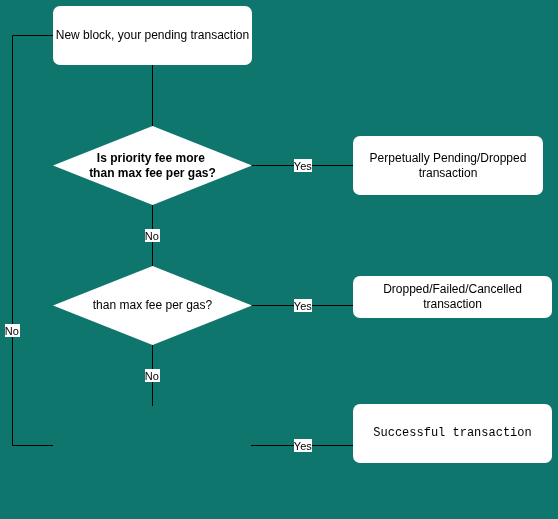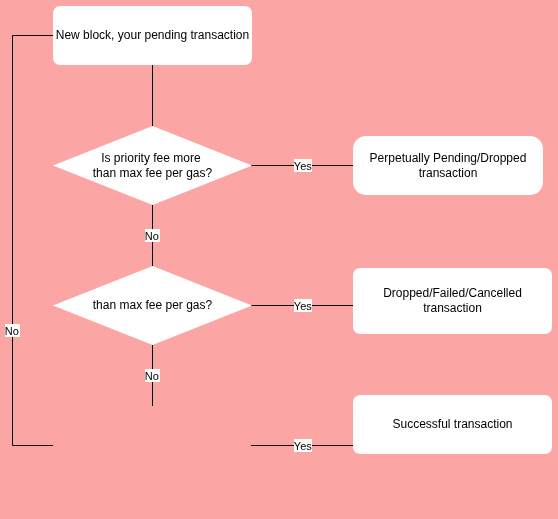--- a/index.html
+++ b/index.html
@@ -1,19 +1,19 @@
 <!DOCTYPE html>
 <html><head>
 <meta charset="utf-8">
 <title>Pending transaction flowchart</title>
 <style>
   html,body{margin:0;padding:0;}
   body{width:558px;height:519px;background:#000000;overflow:hidden;
        font-family:"Liberation Sans",sans-serif;}
-  .stage{position:relative;width:558px;height:519px;background:#fca5a5;}
+  .stage{position:relative;width:558px;height:519px;background:#0f766e;}
 
   
   .edges{position:absolute;left:0;top:0;width:558px;height:519px;
          pointer-events:none;}
 
   
   .rbox{position:absolute;background:#ffffff;border-radius:7px;
         box-sizing:border-box;}
   .rbox .txt{position:absolute;left:0;right:0;top:50%;
              transform:translateY(-50.5%);
@@ -52,55 +52,55 @@
       <path d="M53 445.5 L12.5 445.5 L12.5 35.5 L53 35.5"></path>
     </g>
   </svg>
 
   <div class="rbox" style="left:53px;top:6px;width:199px;height:59px;">
     <div class="txt">
       <span>New block, your pending transaction</span>
     </div>
   </div>
 
-  <div class="diamond" style="left:52.9px;top:126px;width:199.2px;height:79px;">
+  <div class="diamond" style="left:52.9px;top:126px;width:199.2px;height:79px;font-weight:bold;">
     <svg width="199.2" height="79" viewBox="0 0 199.2 79">
       <polygon points="99.6,0 199.2,39.5 99.6,79 0,39.5" fill="#ffffff"></polygon>
     </svg>
     <div class="txt">
       <div class="l1">Is priority fee more</div>
       <div>than max fee per gas?</div>
     </div>
   </div>
 
-  <div class="rbox" style="left:353px;top:136px;width:190px;height:59px;border-radius:13px;">
+  <div class="rbox" style="left:353px;top:136px;width:190px;height:59px;">
     <div class="txt">
       <div>Perpetually Pending/Dropped</div>
       <div>transaction</div>
     </div>
   </div>
 
   <div class="diamond" style="left:52.9px;top:266px;width:199.2px;height:79px;">
     <svg width="199.2" height="79" viewBox="0 0 199.2 79">
       <polygon points="99.6,0 199.2,39.5 99.6,79 0,39.5" fill="#ffffff"></polygon>
     </svg>
     <div class="txt">
       <div>than max fee per gas?</div>
     </div>
   </div>
 
-  <div class="rbox" style="left:353px;top:268px;width:199px;height:66px;">
+  <div class="rbox" style="left:353px;top:276px;width:199px;height:42px;">
     <div class="txt">
       <div>Dropped/Failed/Cancelled</div>
       <div>transaction</div>
     </div>
   </div>
 
 
-  <div class="rbox" style="left:353px;top:395px;width:199px;height:59px;">
+  <div class="rbox" style="left:353px;top:404px;width:199px;height:59px;font-family:Liberation Mono, monospace;">
     <div class="txt">
       <span>Successful transaction</span>
     </div>
   </div>
 
   <div class="elabel" style="left:294px;top:159px;width:18px;"><span>Yes</span></div>
   <div class="elabel" style="left:294px;top:299px;width:18px;"><span>Yes</span></div>
   <div class="elabel" style="left:294px;top:439px;width:18px;"><span>Yes</span></div>
 
   <div class="elabel" style="left:145px;top:229px;width:15px;"><span>No</span></div>

